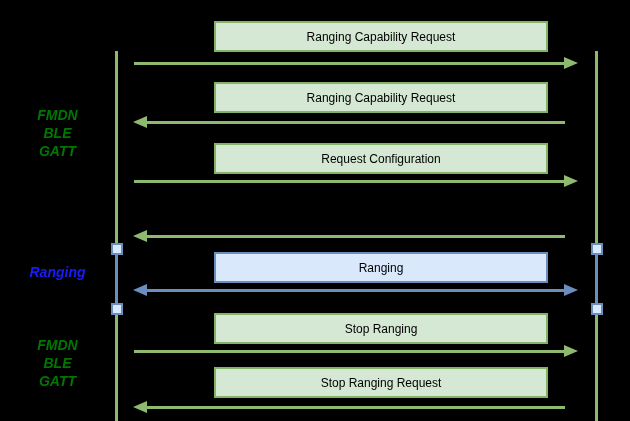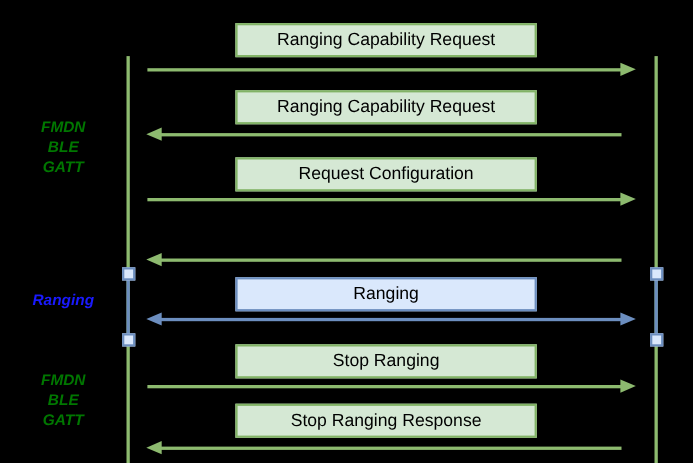--- a/index.html
+++ b/index.html
@@ -37,24 +37,24 @@
     border: 2px solid #6c8ebf;
   }
   .endpoint.l { left: 111px; }
   .endpoint.r { left: 591px; }
   .endpoint.row1 { top: 243px; }
   .endpoint.row2 { top: 303px; }
 
   
   .msg-box {
     position: absolute;
-    left: 214px; width: 274px; height: 31px;
+    left: 214px; width: 334px; height: 31px;
     box-sizing: border-box;
     display: flex; align-items: center; justify-content: center;
-    font-size: 16px; color: #000000;
+    font-size: 12px; color: #000000;
     text-align: center;
   }
   .msg-box.green { background: #d5e8d4; border: 2px solid #82b366; }
   .msg-box.blue  { background: #dae8fc; border: 2px solid #6c8ebf; }
 
   
   .arrow {
     position: absolute;
     left: 133px; width: 445px; height: 12px;
   }
@@ -159,20 +159,20 @@
 
   <div class="msg-box green" style="top:313px">
     <span>Stop Ranging</span>
   </div>
   <div class="arrow green dir-right" style="top:345px">
     <div class="shaft"></div>
     <div class="head point-right"></div>
   </div>
 
   <div class="msg-box green" style="top:367px">
-    <span>Stop Ranging Response</span>
+    <span>Stop Ranging Request</span>
   </div>
   <div class="arrow green dir-left" style="top:401px">
     <div class="shaft"></div>
     <div class="head point-left"></div>
   </div>
 
 </div>
 
 </body></html>

